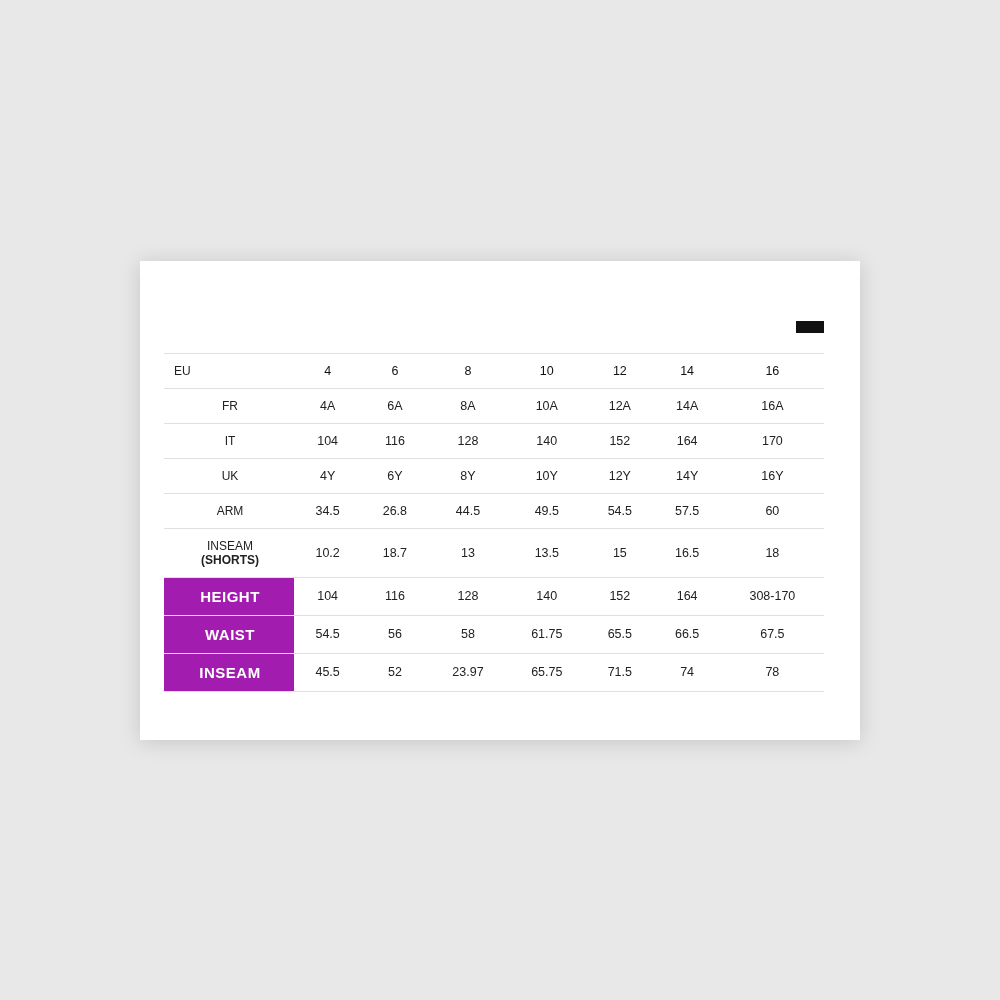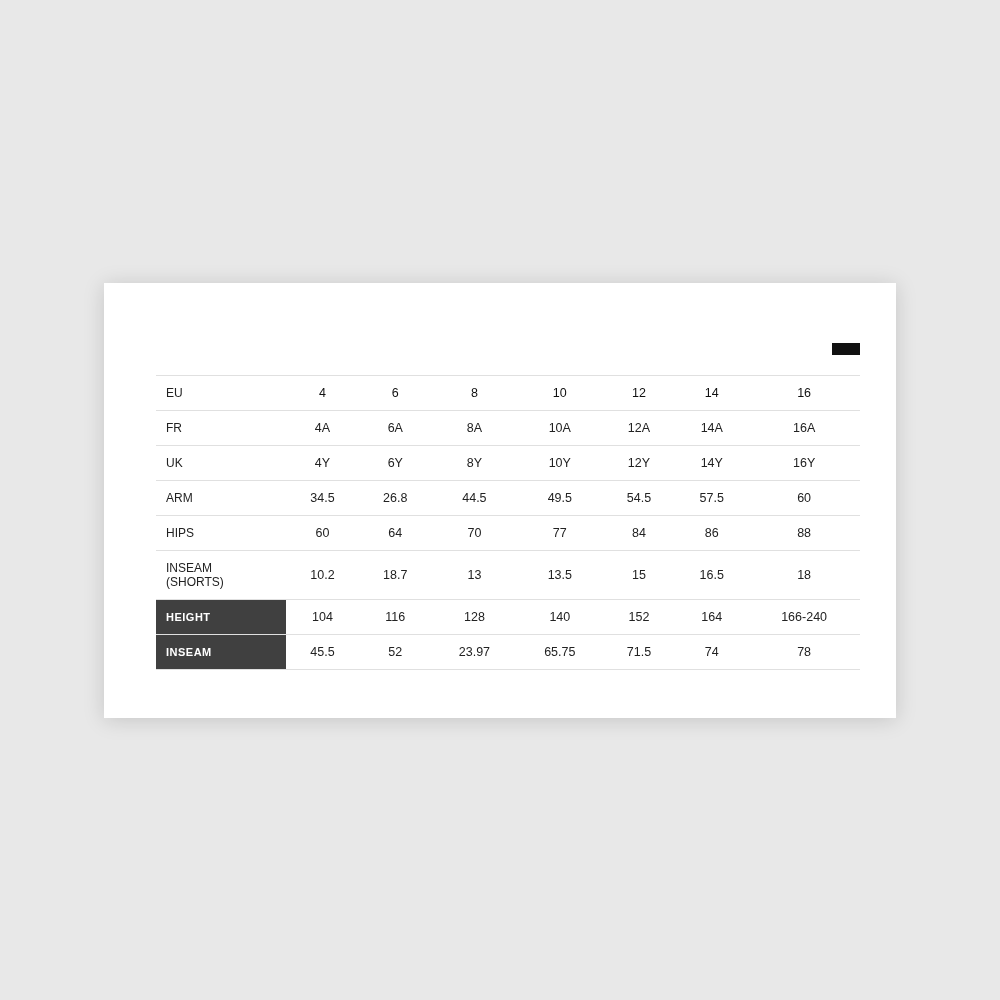--- a/index.html
+++ b/index.html
@@ -13,22 +13,22 @@
     }
     .modal-overlay {
       width: 1000px;
       height: 1000px;
       display: flex;
       justify-content: center;
       align-items: center;
     }
     .modal {
       background: #fff;
-      width: 792px;
-      padding: 36px 36px 48px 52px;
+      width: 720px;
+      padding: 36px 36px 48px 24px;
       position: relative;
       box-shadow: 0 2px 20px rgba(0,0,0,0.15);
     }
     .modal-header {
       display: flex;
       justify-content: space-between;
       align-items: flex-start;
       margin-bottom: 24px;
     }
     .modal-title {
@@ -77,35 +77,35 @@
       text-align: center;
       border-bottom: 1px solid #e0e0e0;
       color: #222;
       font-weight: 400;
     }
     .size-table th {
       font-weight: 500;
       color: #111;
     }
     .size-table .row-label {
-      text-align: left;
+      text-align: center;
       padding-left: 10px;
       font-weight: 400;
       color: #222;
       font-size: 12px;
       width: 130px;
     }
     .size-table tr:first-child th {
       border-top: 1px solid #e0e0e0;
     }
     .dark-row .row-label {
-      background: #404040;
+      background: #a21caf;
       color: #fff;
       font-weight: 600;
-      font-size: 11px;
+      font-size: 15px;
       letter-spacing: 0.5px;
       text-transform: uppercase;
     }
     .dark-row td {
       background: #fff;
     }
   </style>
 </head>
 <body>
 
@@ -140,68 +140,78 @@
             <td class="row-label">FR</td>
             <td>4A</td>
             <td>6A</td>
             <td>8A</td>
             <td>10A</td>
             <td>12A</td>
             <td>14A</td>
             <td>16A</td>
           </tr>
           <tr>
+            <td class="row-label">IT</td>
+            <td>104</td>
+            <td>116</td>
+            <td>128</td>
+            <td>140</td>
+            <td>152</td>
+            <td>164</td>
+            <td>170</td>
+          </tr>
+          <tr>
             <td class="row-label">UK</td>
             <td>4Y</td>
             <td>6Y</td>
             <td>8Y</td>
             <td>10Y</td>
             <td>12Y</td>
             <td>14Y</td>
             <td>16Y</td>
           </tr>
           <tr>
             <td class="row-label">ARM</td>
             <td>34.5</td>
             <td>26.8</td>
             <td>44.5</td>
             <td>49.5</td>
             <td>54.5</td>
             <td>57.5</td>
             <td>60</td>
           </tr>
           <tr>
-            <td class="row-label">HIPS</td>
-            <td>60</td>
-            <td>64</td>
-            <td>70</td>
-            <td>77</td>
-            <td>84</td>
-            <td>86</td>
-            <td>88</td>
-          </tr>
-          <tr>
-            <td class="row-label">INSEAM<br><span style="font-weight:400">(SHORTS)</span></td>
+            <td class="row-label">INSEAM<br><span style="font-weight:700">(SHORTS)</span></td>
             <td>10.2</td>
             <td>18.7</td>
             <td>13</td>
             <td>13.5</td>
             <td>15</td>
             <td>16.5</td>
             <td>18</td>
           </tr>
           <tr class="dark-row">
             <td class="row-label">HEIGHT</td>
             <td>104</td>
             <td>116</td>
             <td>128</td>
             <td>140</td>
             <td>152</td>
             <td>164</td>
-            <td>166-240</td>
+            <td>308-170</td>
+          </tr>
+          <tr class="dark-row">
+            <td class="row-label">WAIST</td>
+            <td>54.5</td>
+            <td>56</td>
+            <td>58</td>
+            <td>61.75</td>
+            <td>65.5</td>
+            <td>66.5</td>
+            <td>67.5</td>
           </tr>
           <tr class="dark-row">
             <td class="row-label">INSEAM</td>
             <td>45.5</td>
             <td>52</td>
             <td>23.97</td>
             <td>65.75</td>
             <td>71.5</td>
             <td>74</td>
             <td>78</td>

